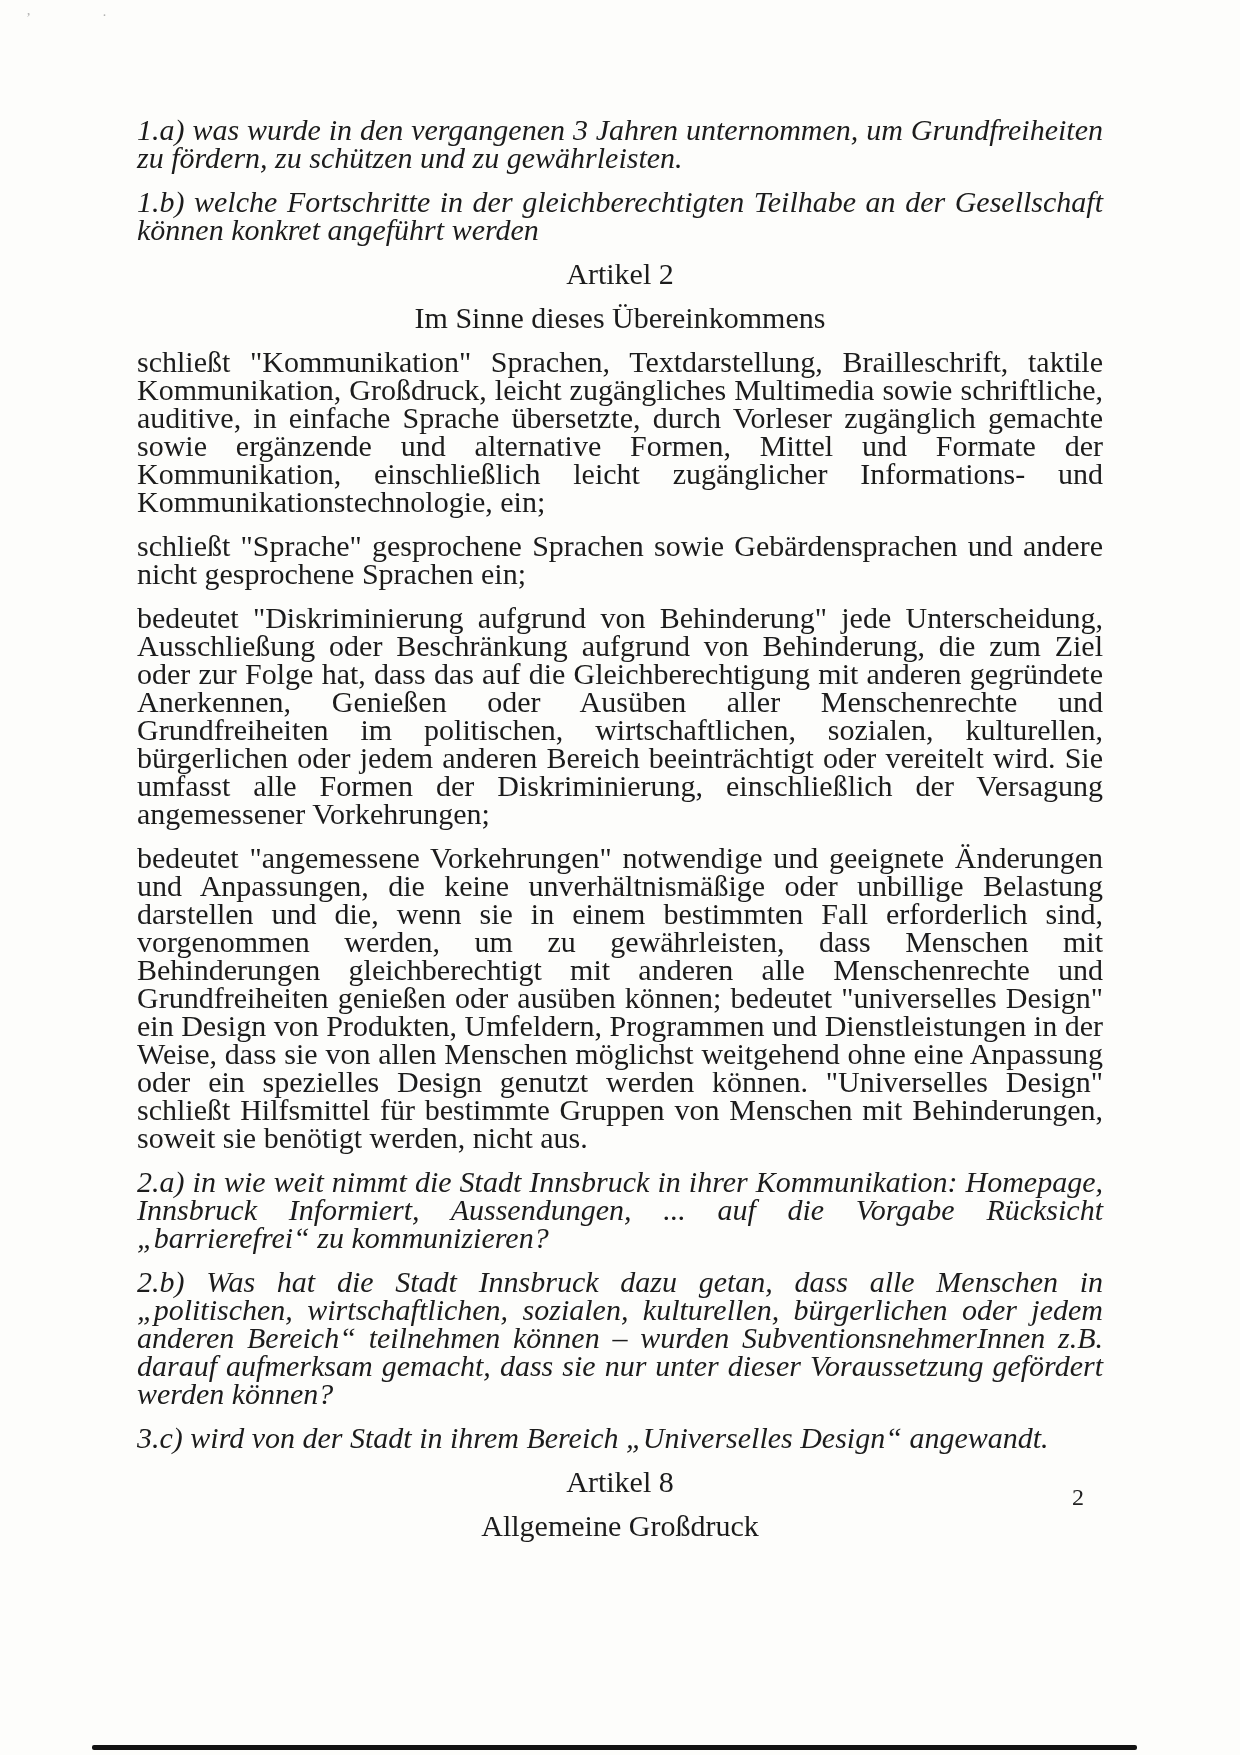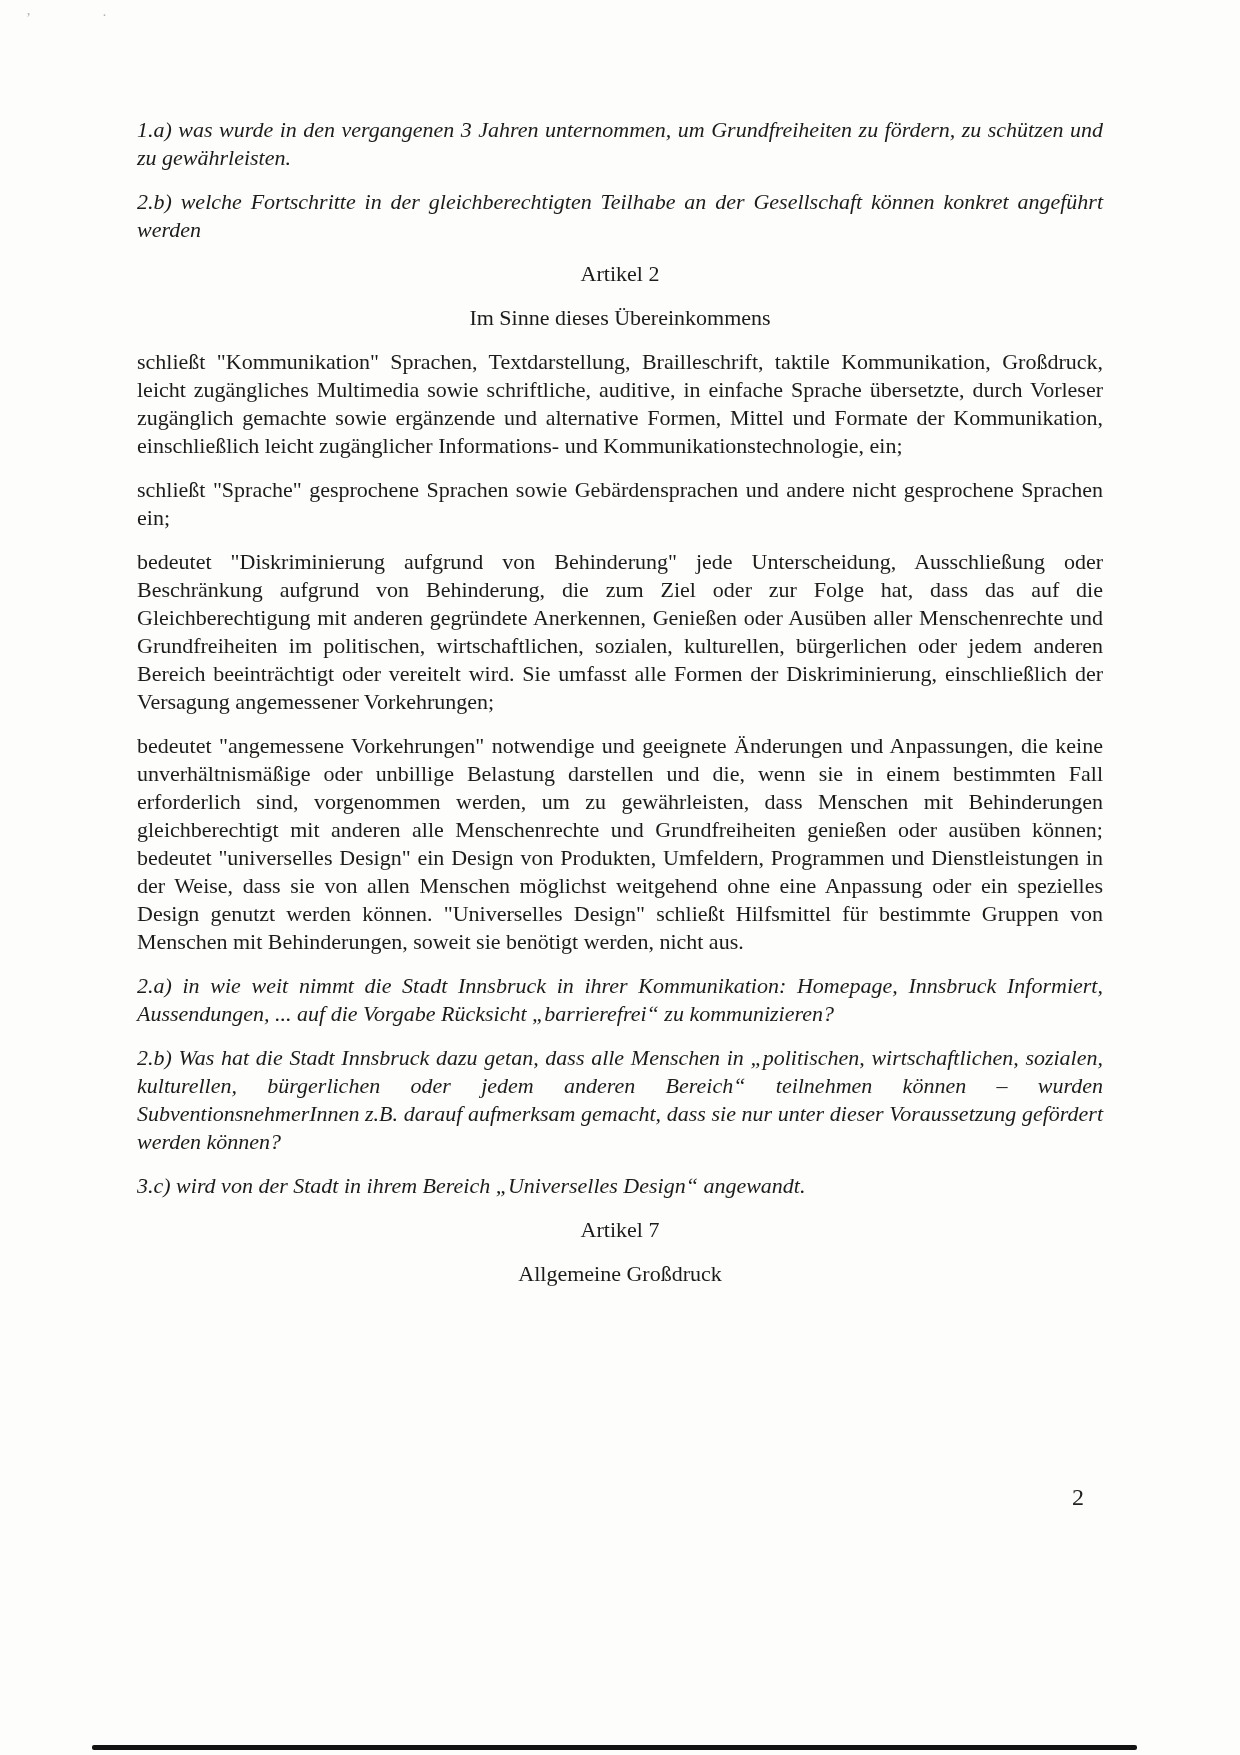--- a/index.html
+++ b/index.html
@@ -12,21 +12,21 @@
     background: #fdfdfb;
     font-family: "Liberation Serif", serif;
     color: #1c1c1c;
     overflow: hidden;
   }
   .content {
     position: absolute;
     left: 137px;
     top: 116px;
     width: 966px;
-    font-size: 22px;
+    font-size: 30px;
     line-height: 28px;
   }
   .content p { margin-bottom: 16px; }
   .para { text-align: justify; }
   .q { font-style: italic; text-align: justify; }
   .head { text-align: center; margin-top: 10px; margin-bottom: 22px; }
   .intro { text-align: center; }
   .page-number {
     position: absolute;
     left: 1072px;
@@ -56,31 +56,31 @@
 </head>
 <body>
 
 <div class="page">
 
   <span class="scan-artifact artifact-1">‚</span>
   <span class="scan-artifact artifact-2">·</span>
 
   <div class="content">
     <p class="q">1.a) was wurde in den vergangenen 3 Jahren unternommen, um Grundfreiheiten zu fördern, zu schützen und zu gewährleisten.</p>
-    <p class="q">2.b) welche Fortschritte in der gleichberechtigten Teilhabe an der Gesellschaft können konkret angeführt werden</p>
+    <p class="q">1.b) welche Fortschritte in der gleichberechtigten Teilhabe an der Gesellschaft können konkret angeführt werden</p>
     <p class="head">Artikel 2</p>
     <p class="intro">Im Sinne dieses Übereinkommens</p>
     <p class="para">schließt "Kommunikation" Sprachen, Textdarstellung, Brailleschrift, taktile Kommunikation, Großdruck, leicht zugängliches Multimedia sowie schriftliche, auditive, in einfache Sprache übersetzte, durch Vorleser zugänglich gemachte sowie ergänzende und alternative Formen, Mittel und Formate der Kommunikation, einschließlich leicht zugänglicher Informations- und Kommunikationstechnologie, ein;</p>
     <p class="para">schließt "Sprache" gesprochene Sprachen sowie Gebärdensprachen und andere nicht gesprochene Sprachen ein;</p>
     <p class="para">bedeutet "Diskriminierung aufgrund von Behinderung" jede Unterscheidung, Ausschließung oder Beschränkung aufgrund von Behinderung, die zum Ziel oder zur Folge hat, dass das auf die Gleichberechtigung mit anderen gegründete Anerkennen, Genießen oder Ausüben aller Menschenrechte und Grundfreiheiten im politischen, wirtschaftlichen, sozialen, kulturellen, bürgerlichen oder jedem anderen Bereich beeinträchtigt oder vereitelt wird. Sie umfasst alle Formen der Diskriminierung, einschließlich der Versagung angemessener Vorkehrungen;</p>
     <p class="para">bedeutet "angemessene Vorkehrungen" notwendige und geeignete Änderungen und Anpassungen, die keine unverhältnismäßige oder unbillige Belastung darstellen und die, wenn sie in einem bestimmten Fall erforderlich sind, vorgenommen werden, um zu gewährleisten, dass Menschen mit Behinderungen gleichberechtigt mit anderen alle Menschenrechte und Grundfreiheiten genießen oder ausüben können; bedeutet "universelles Design" ein Design von Produkten, Umfeldern, Programmen und Dienstleistungen in der Weise, dass sie von allen Menschen möglichst weitgehend ohne eine Anpassung oder ein spezielles Design genutzt werden können. "Universelles Design" schließt Hilfsmittel für bestimmte Gruppen von Menschen mit Behinderungen, soweit sie benötigt werden, nicht aus.</p>
     <p class="q">2.a) in wie weit nimmt die Stadt Innsbruck in ihrer Kommunikation: Homepage, Innsbruck Informiert, Aussendungen, ... auf die Vorgabe Rücksicht „barrierefrei“ zu kommunizieren?</p>
     <p class="q">2.b) Was hat die Stadt Innsbruck dazu getan, dass alle Menschen in „politischen, wirtschaftlichen, sozialen, kulturellen, bürgerlichen oder jedem anderen Bereich“ teilnehmen können – wurden SubventionsnehmerInnen z.B. darauf aufmerksam gemacht, dass sie nur unter dieser Voraussetzung gefördert werden können?</p>
     <p class="q">3.c) wird von der Stadt in ihrem Bereich „Universelles Design“ angewandt.</p>
-    <p class="head">Artikel 7</p>
+    <p class="head">Artikel 8</p>
     <p class="head">Allgemeine Großdruck</p>
   </div>
 
   <div class="page-number">2</div>
 
   <div class="scan-edge-line"></div>
 
 </div>
 
 </body></html>

